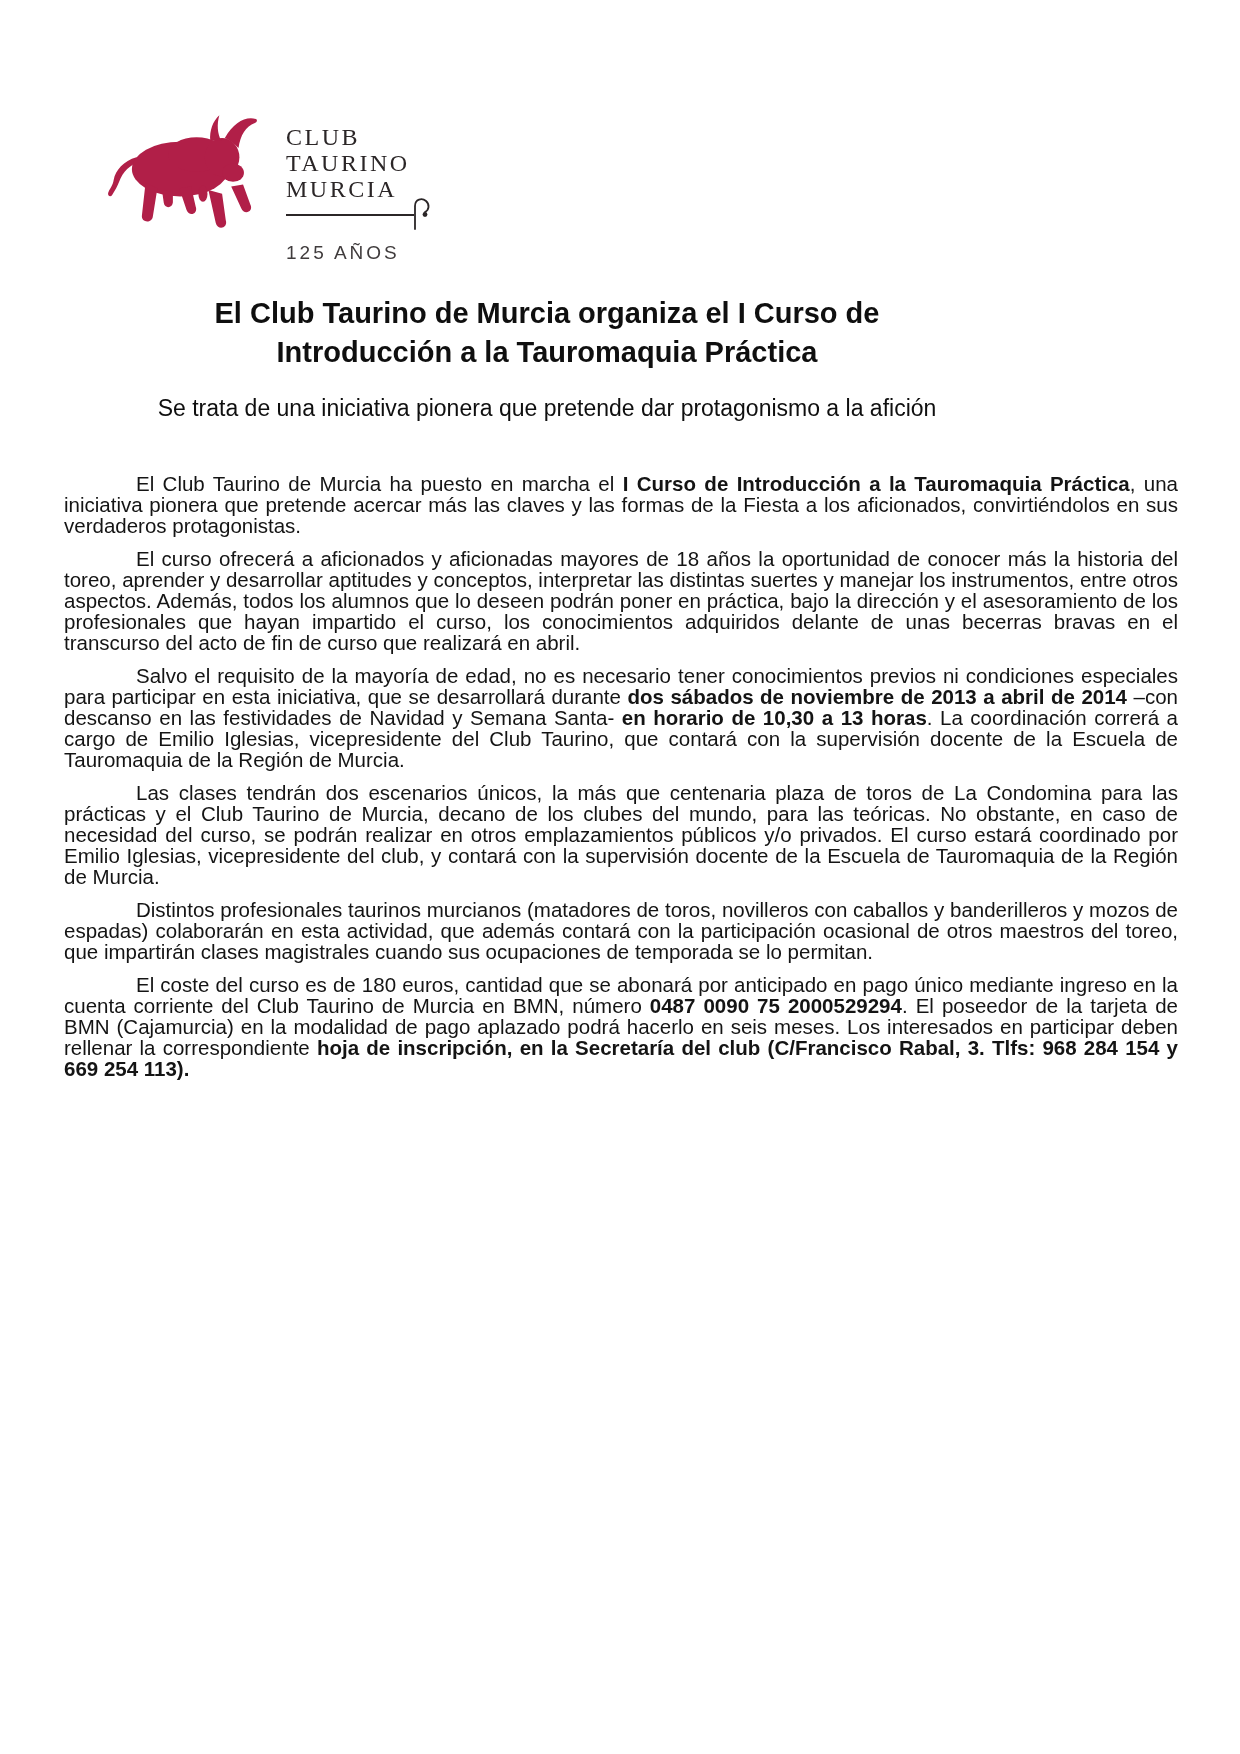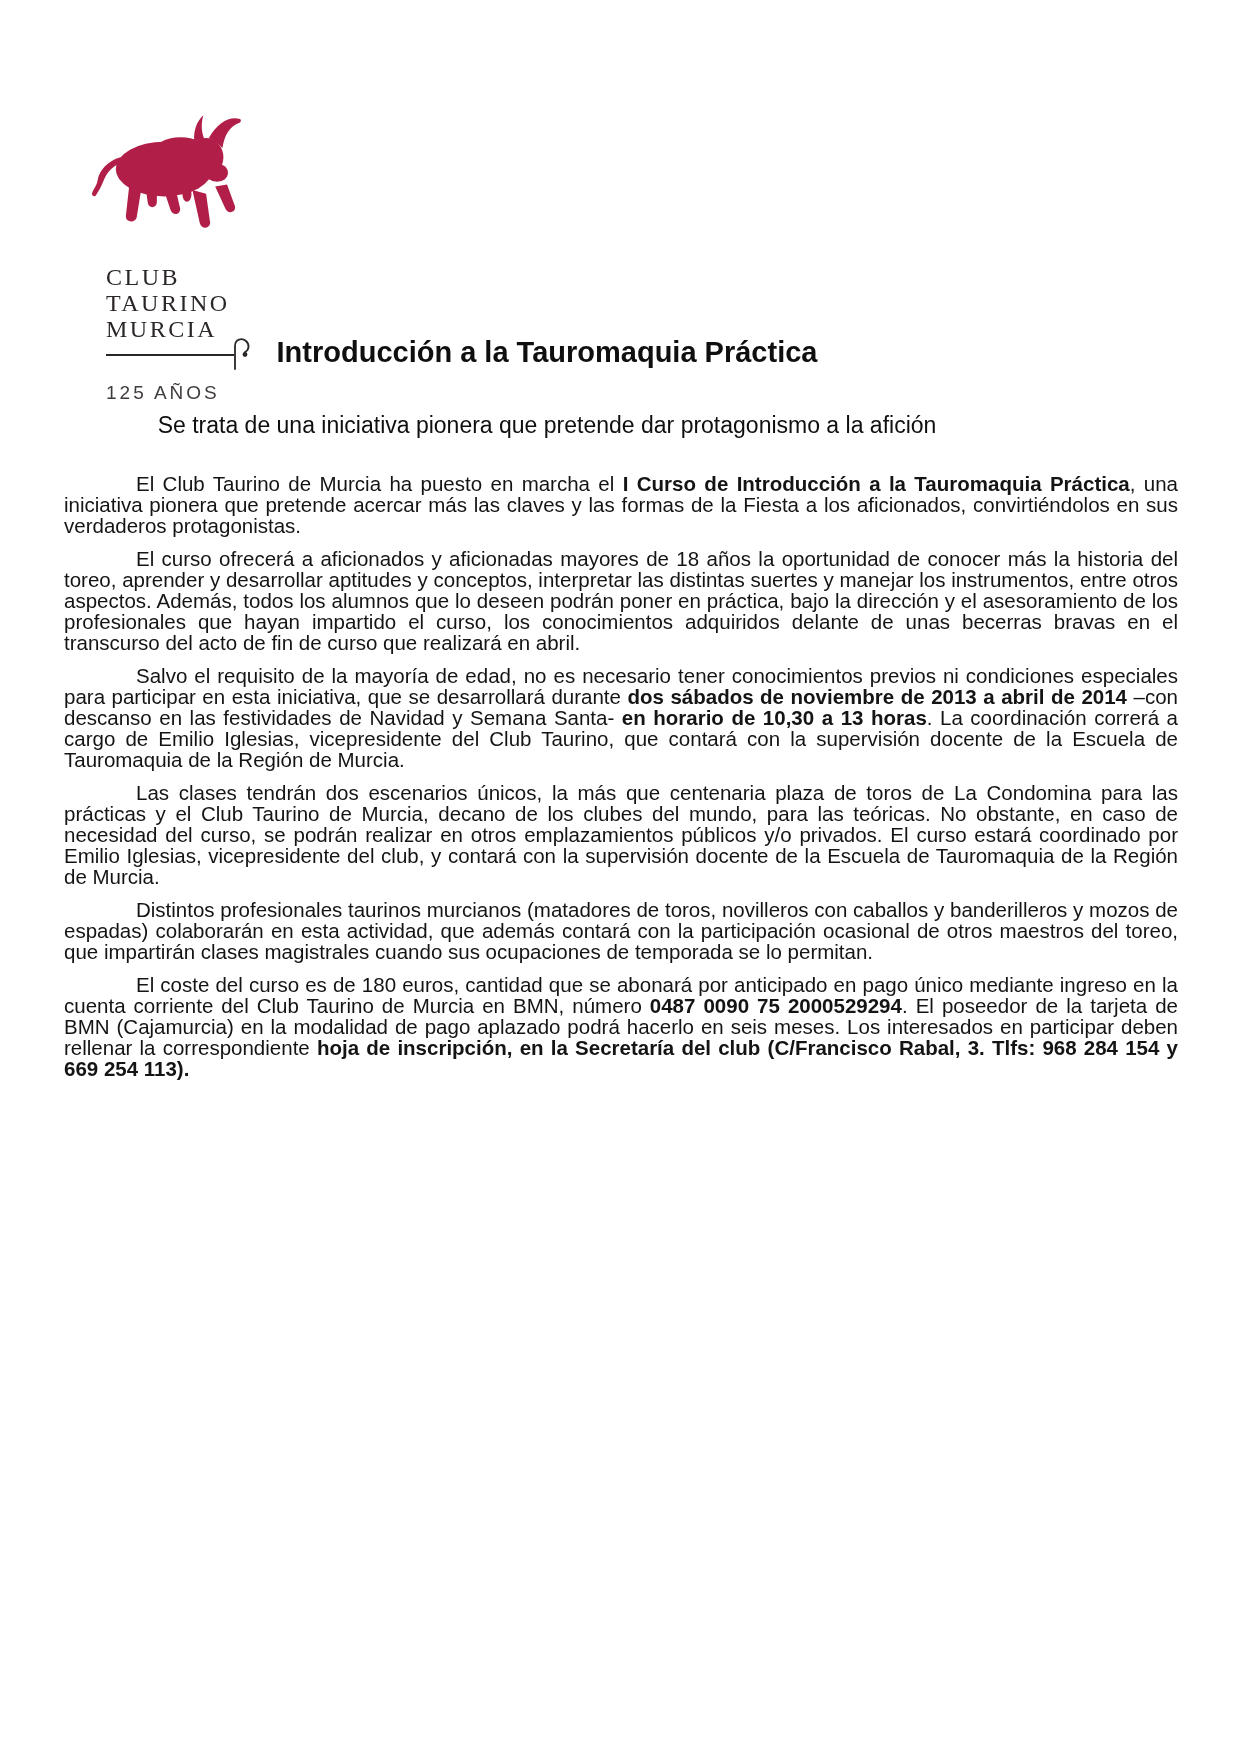--- a/index.html
+++ b/index.html
@@ -7,21 +7,21 @@
     position:relative;
     width:1240px; height:1754px;
     margin:0 auto;
     background:#ffffff;
     font-family:"Liberation Sans", sans-serif;
     color:#161616;
     overflow:hidden;
   }
 
   
-  .logo { position:absolute; left:84px; top:110px; display:flex;flex-direction:column; }
+  .logo { position:absolute; left:100px; top:110px; display:flex; }
   .bull-wrap { width:164px; height:140px; }
   .logo-text { margin-left:22px; padding-top:14px; }
   .logo-name div {
     font-family:"Liberation Serif", serif;
     font-size:24px; line-height:26px;
     letter-spacing:2.5px;
     color:#2b2627;
   }
   .logo-rule { position:relative; width:128px; height:16px; margin-top:4px; }
   .rule-line { position:absolute; left:0; top:8px; width:128px; border-top:2px solid #2b2627; }
@@ -35,21 +35,21 @@
   .headings {
     position:absolute; left:63px; top:294px; width:968px;
     text-align:center;
   }
   .doc-title {
     margin:0;
     font-size:29px; font-weight:bold; line-height:39px;
     color:#0f0f0f;
   }
   .doc-subtitle {
-    margin:39px 0 0;
+    margin:22px 0 0;
     font-size:23px; font-weight:normal; line-height:28px;
     color:#0f0f0f;
   }
 
   
   .body-text {
     position:absolute; left:64px; top:473px; width:1114px;
     font-size:20.5px; line-height:21px;
     text-align:justify;
     color:#141414;
@@ -104,21 +104,21 @@
         <svg class="crook" width="26" height="34" viewBox="0 0 26 34" aria-hidden="true">
           <path d="M7,33 L7,10 C7,3 14,1.5 18,5 C22,8.5 21,14 17,16" fill="none" stroke="#2b2627" stroke-width="1.8" stroke-linecap="round"></path>
           <circle cx="17" cy="18.5" r="2.4" fill="#2b2627"></circle>
         </svg>
       </div>
       <div class="logo-years">125 AÑOS</div>
     </div>
   </div>
 
   <div class="headings">
-    <h1 class="doc-title"><br><span>Introducción a la Tauromaquia Práctica</span></h1>
+    <h1 class="doc-title"><span>El Club Taurino de Murcia organiza el I Curso de</span><br><span>Introducción a la Tauromaquia Práctica</span></h1>
     <h2 class="doc-subtitle">Se trata de una iniciativa pionera que pretende dar protagonismo a la afición</h2>
   </div>
 
   <main class="body-text">
       <p><span>El Club Taurino de Murcia ha puesto en marcha el </span><b>I Curso de Introducción a la Tauromaquia Práctica</b><span>, una iniciativa pionera que pretende acercar más las claves y las formas de la Fiesta a los aficionados, convirtiéndolos en sus verdaderos protagonistas.</span></p>
       <p><span>El curso ofrecerá a aficionados y aficionadas mayores de 18 años la oportunidad de conocer más la historia del toreo, aprender y desarrollar aptitudes y conceptos, interpretar las distintas suertes y manejar los instrumentos, entre otros aspectos. Además, todos los alumnos que lo deseen podrán poner en práctica, bajo la dirección y el asesoramiento de los profesionales que hayan impartido el curso, los conocimientos adquiridos delante de unas becerras bravas en el transcurso del acto de fin de curso que realizará en abril.</span></p>
       <p><span>Salvo el requisito de la mayoría de edad, no es necesario tener conocimientos previos ni condiciones especiales para participar en esta iniciativa, que se desarrollará durante </span><b>dos sábados de noviembre de 2013 a abril de 2014</b><span> –con descanso en las festividades de Navidad y Semana Santa- </span><b>en horario de 10,30 a 13 horas</b><span>. La coordinación correrá a cargo de Emilio Iglesias, vicepresidente del Club Taurino, que contará con la supervisión docente de la Escuela de Tauromaquia de la Región de Murcia.</span></p>
       <p><span>Las clases tendrán dos escenarios únicos, la más que centenaria plaza de toros de La Condomina para las prácticas y el Club Taurino de Murcia, decano de los clubes del mundo, para las teóricas. No obstante, en caso de necesidad del curso, se podrán realizar en otros emplazamientos públicos y/o privados. El curso estará coordinado por Emilio Iglesias, vicepresidente del club, y contará con la supervisión docente de la Escuela de Tauromaquia de la Región de Murcia.</span></p>
       <p><span>Distintos profesionales taurinos murcianos (matadores de toros, novilleros con caballos y banderilleros y mozos de espadas) colaborarán en esta actividad, que además contará con la participación ocasional de otros maestros del toreo, que impartirán clases magistrales cuando sus ocupaciones de temporada se lo permitan.</span></p>
       <p><span>El coste del curso es de 180 euros, cantidad que se abonará por anticipado en pago único mediante ingreso en la cuenta corriente del Club Taurino de Murcia en BMN, número </span><b>0487 0090 75 2000529294</b><span>. El poseedor de la tarjeta de BMN (Cajamurcia) en la modalidad de pago aplazado podrá hacerlo en seis meses. Los interesados en participar deben rellenar la correspondiente </span><b>hoja de inscripción, en la Secretaría del club (C/Francisco Rabal, 3. Tlfs: 968 284 154 y 669 254 113).</b></p>

